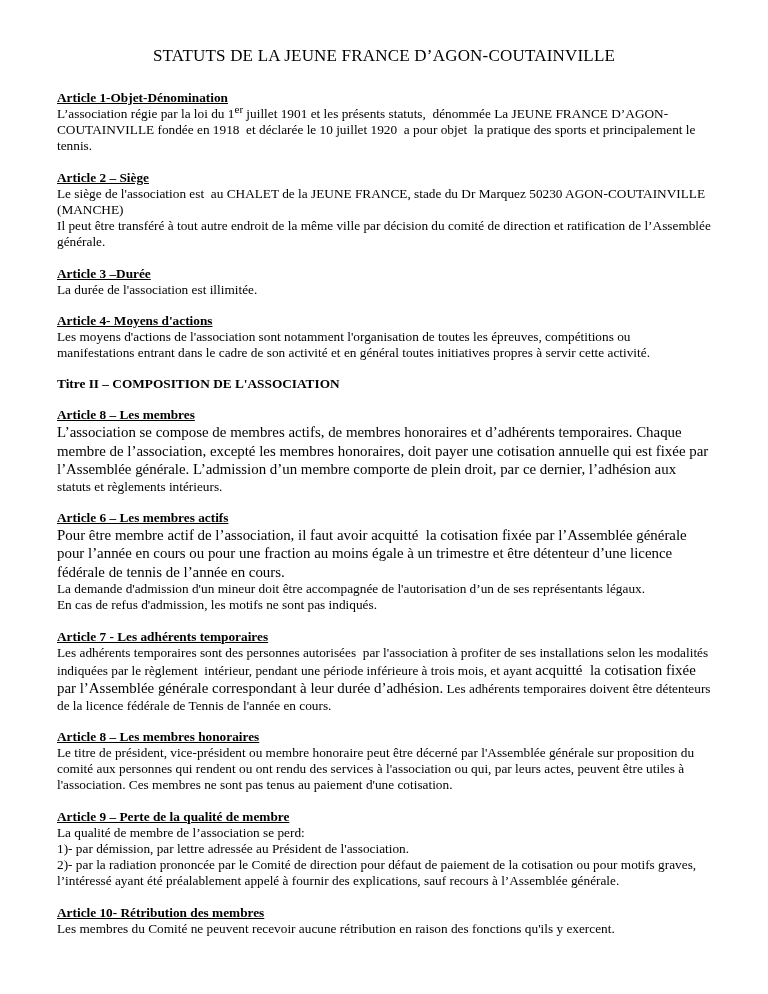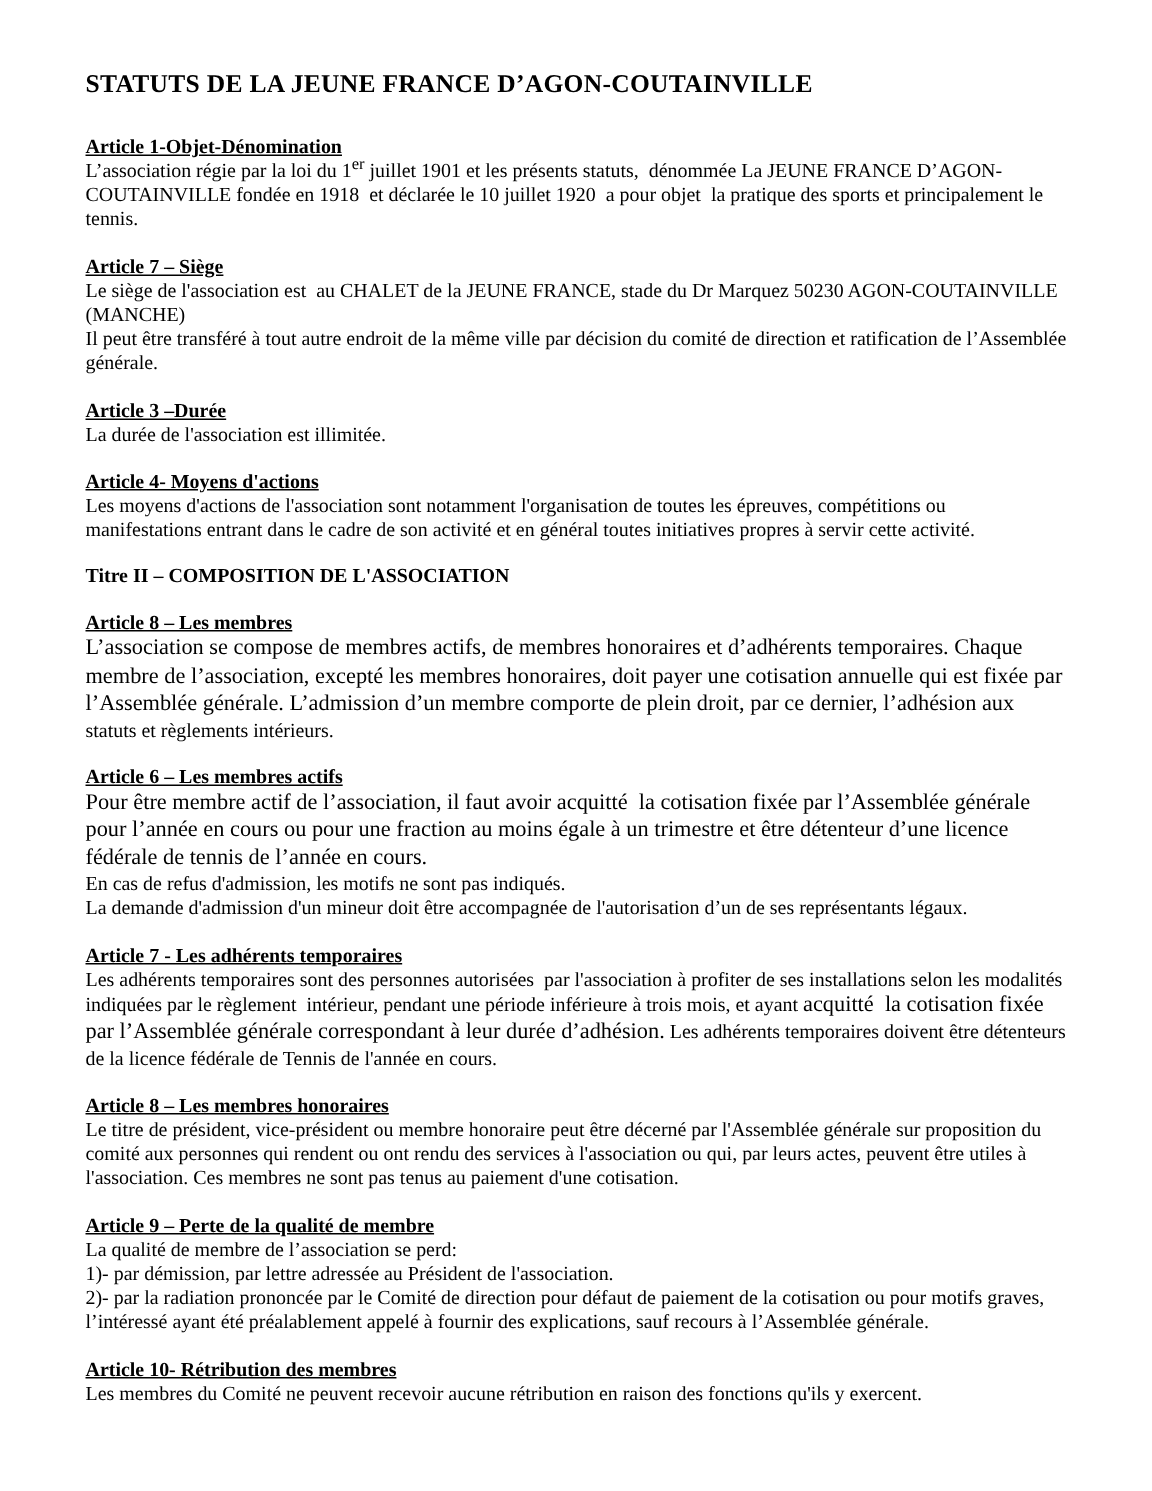--- a/index.html
+++ b/index.html
@@ -12,21 +12,22 @@
   }
   .page {
     position: relative;
     width: 768px;
     min-height: 994px;
     background: #ffffff;
     padding: 46px 57px 40px 57px;
   }
   .doc-title {
     font-size: 17px;
-    font-weight: bold;
+    font-weight: normal;
+    text-align: center;
     letter-spacing: 0.2px;
     margin-bottom: 24px;
   }
   .block { margin-bottom: 15px; }
   .titre-heading {
     font-size: 13.3px;
     font-weight: bold;
   }
   .article-heading {
     font-size: 13.3px;
@@ -48,21 +49,21 @@
 
   <h1 class="doc-title">STATUTS DE LA JEUNE FRANCE D’AGON-COUTAINVILLE</h1>
 
 
   <div class="block">
     <h3 class="article-heading">Article 1-Objet-Dénomination</h3>
     <p><span>L’association régie par la loi du 1</span><sup>er</sup><span> juillet 1901 et les présents statuts,  dénommée La JEUNE FRANCE D’AGON-COUTAINVILLE fondée en 1918  et déclarée le 10 juillet 1920  a pour objet  la pratique des sports et principalement le tennis.</span></p>
   </div>
 
   <div class="block">
-    <h3 class="article-heading">Article 7 – Siège</h3>
+    <h3 class="article-heading">Article 2 – Siège</h3>
     <p>Le siège de l'association est  au CHALET de la JEUNE FRANCE, stade du Dr Marquez 50230 AGON-COUTAINVILLE  (MANCHE)</p>
     <p>Il peut être transféré à tout autre endroit de la même ville par décision du comité de direction et ratification de l’Assemblée générale.</p>
   </div>
 
   <div class="block">
     <h3 class="article-heading">Article 3 –Durée</h3>
     <p>La durée de l'association est illimitée.</p>
   </div>
 
   <div class="block">
@@ -75,22 +76,22 @@
   </div>
 
   <div class="block">
     <h3 class="article-heading">Article 8 – Les membres</h3>
     <p><span class="t-lg">L’association se compose de membres actifs, de membres honoraires et d’adhérents temporaires. Chaque membre de l’association, excepté les membres honoraires, doit payer une cotisation annuelle qui est fixée par l’Assemblée générale. L’admission d’un membre comporte de plein droit, par ce dernier, l’adhésion aux </span><span>statuts et règlements intérieurs.</span></p>
   </div>
 
   <div class="block">
     <h3 class="article-heading">Article 6 – Les membres actifs</h3>
     <p class="t-lg">Pour être membre actif de l’association, il faut avoir acquitté  la cotisation fixée par l’Assemblée générale pour l’année en cours ou pour une fraction au moins égale à un trimestre et être détenteur d’une licence fédérale de tennis de l’année en cours.</p>
+    <p>La demande d'admission d'un mineur doit être accompagnée de l'autorisation d’un de ses représentants légaux.</p>
     <p>En cas de refus d'admission, les motifs ne sont pas indiqués.</p>
-    <p>La demande d'admission d'un mineur doit être accompagnée de l'autorisation d’un de ses représentants légaux.</p>
   </div>
 
   <div class="block">
     <h3 class="article-heading">Article 7 - Les adhérents temporaires</h3>
     <p><span>Les adhérents temporaires sont des personnes autorisées  par l'association à profiter de ses installations selon les modalités indiquées par le règlement  intérieur, pendant une période inférieure à trois mois, et ayant </span><span class="t-lg">acquitté  la cotisation fixée par l’Assemblée générale correspondant à leur durée d’adhésion.</span><span> Les adhérents temporaires doivent être détenteurs de la licence fédérale de Tennis de l'année en cours.</span></p>
   </div>
 
   <div class="block">
     <h3 class="article-heading">Article 8 – Les membres honoraires</h3>
     <p>Le titre de président, vice-président ou membre honoraire peut être décerné par l'Assemblée générale sur proposition du comité aux personnes qui rendent ou ont rendu des services à l'association ou qui, par leurs actes, peuvent être utiles à l'association. Ces membres ne sont pas tenus au paiement d'une cotisation.</p>

